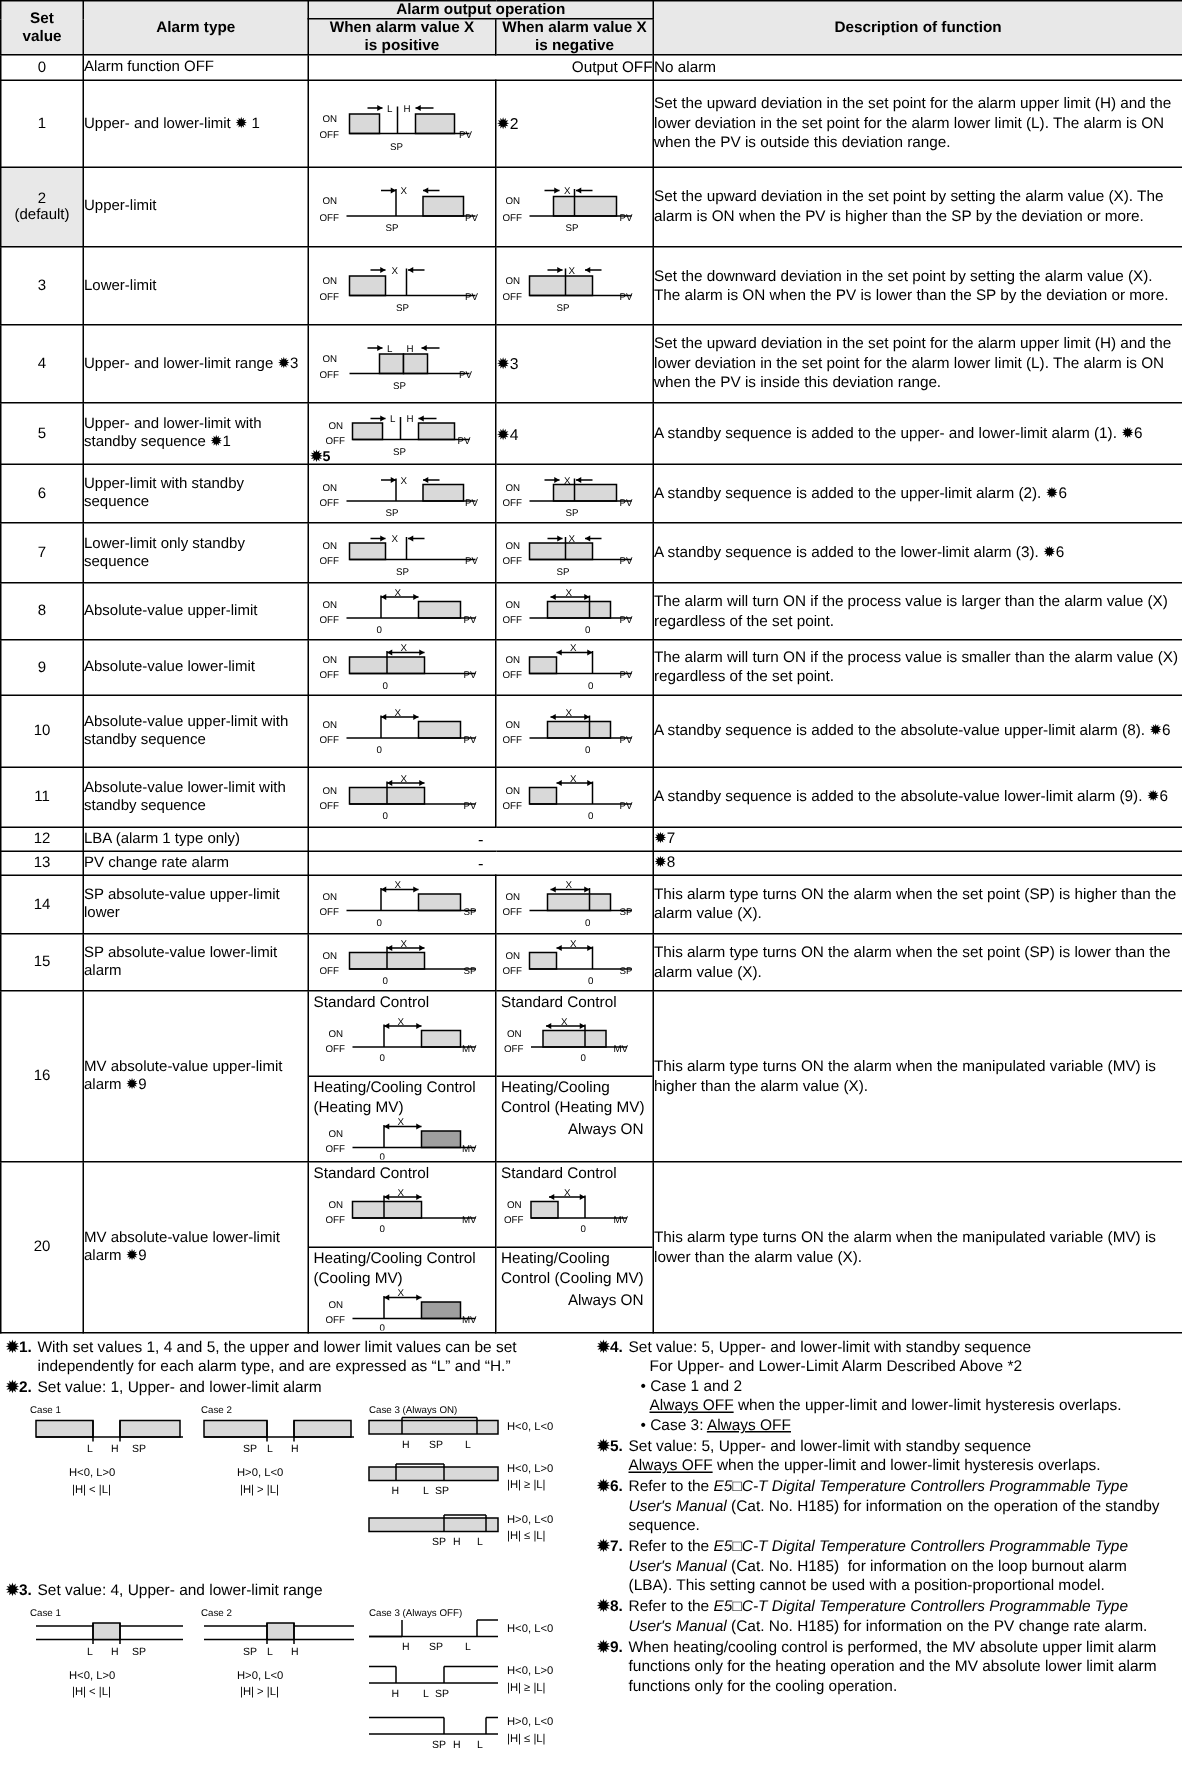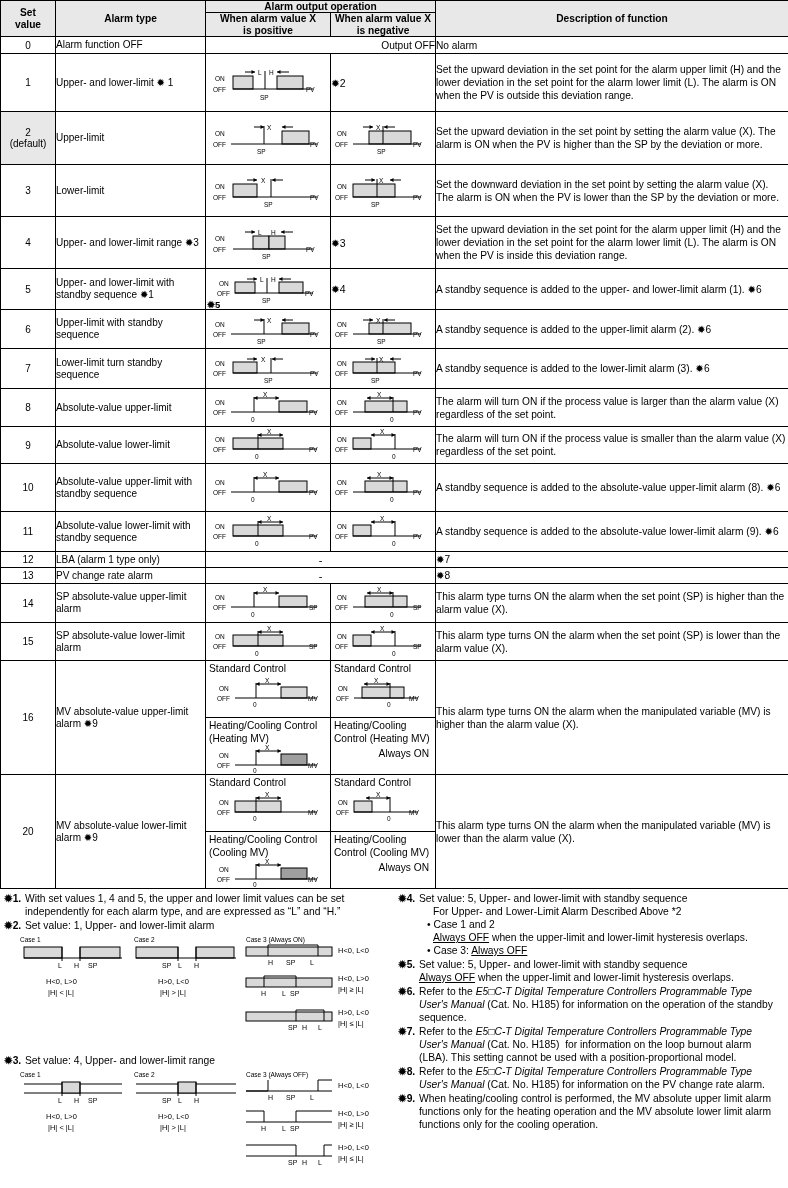--- a/index.html
+++ b/index.html
@@ -348,21 +348,21 @@
           <path d="M51 8 l3.5 -2 v4 z" fill="#000"></path>
           <text x="44" y="32" font-size="6.5" font-family="Liberation Sans, sans-serif">SP</text>
           <text x="80" y="25" font-size="6.5" font-family="Liberation Sans, sans-serif">PV</text>
         </svg>
       </td>
       <td class="desc">A standby sequence is added to the upper-limit alarm (2). ✹6</td>
     </tr>
 
     <tr style="height:40px">
       <td class="set">7</td>
-      <td class="type">Lower-limit turn standby sequence</td>
+      <td class="type">Lower-limit only standby sequence</td>
       <td class="diag">
         <svg class="dg" width="118" height="35" viewBox="0 0 118 35">
           <text x="6" y="15" font-size="6.5" font-family="Liberation Sans, sans-serif">ON</text>
           <text x="4" y="25" font-size="6.5" font-family="Liberation Sans, sans-serif">OFF</text>
           <rect x="24" y="11" width="24" height="11" fill="#d9d9d9" stroke="#000" stroke-width="1"></rect>
           <line x1="24" y1="22" x2="108" y2="22" stroke="#000" stroke-width="1"></line>
           <line x1="62" y1="7" x2="62" y2="22" stroke="#000" stroke-width="1"></line>
           <line x1="38" y1="8" x2="48" y2="8" stroke="#000" stroke-width="1"></line>
           <path d="M48 8 l-3.5 -2 v4 z" fill="#000"></path>
           <text x="52" y="10.5" font-size="6.5" font-family="Liberation Sans, sans-serif">X</text>
@@ -544,21 +544,21 @@
 
     <tr style="height:16px">
       <td class="set">13</td>
       <td class="type">PV change rate alarm</td>
       <td class="dash" colspan="2">-</td>
       <td class="desc">✹8</td>
     </tr>
 
     <tr style="height:39px">
       <td class="set">14</td>
-      <td class="type">SP absolute-value upper-limit alarm</td>
+      <td class="type">SP absolute-value upper-limit lower</td>
       <td class="diag">
         <svg class="dg" width="118" height="34" viewBox="0 0 118 34">
           <text x="6" y="14" font-size="6.5" font-family="Liberation Sans, sans-serif">ON</text>
           <text x="4" y="24" font-size="6.5" font-family="Liberation Sans, sans-serif">OFF</text>
           <rect x="70" y="10" width="28" height="11" fill="#d9d9d9" stroke="#000" stroke-width="1"></rect>
           <line x1="22" y1="21" x2="108" y2="21" stroke="#000" stroke-width="1"></line>
           <line x1="45" y1="6" x2="45" y2="21" stroke="#000" stroke-width="1"></line>
           <line x1="45" y1="7" x2="70" y2="7" stroke="#000" stroke-width="1"></line>
           <path d="M45 7 l3.5 -2 v4 z" fill="#000"></path>
           <path d="M70 7 l-3.5 -2 v4 z" fill="#000"></path>

